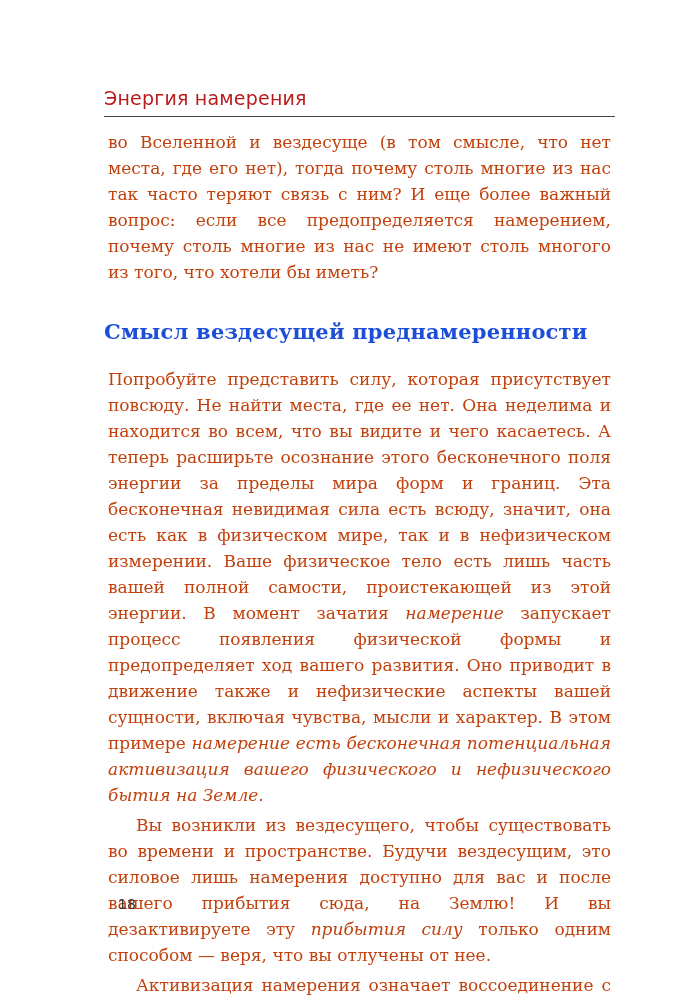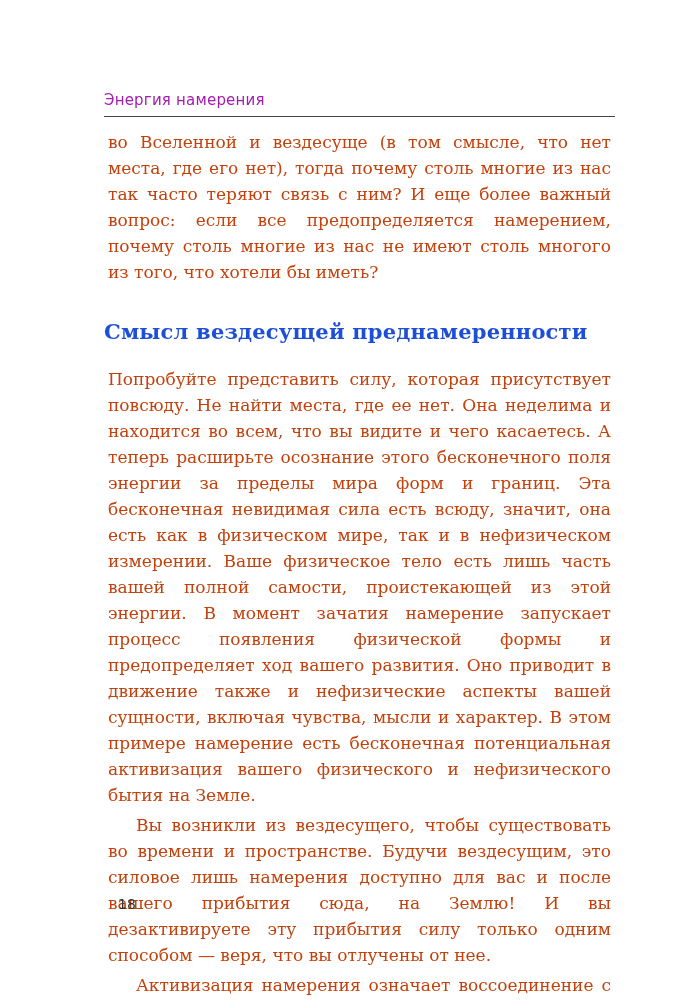--- a/index.html
+++ b/index.html
@@ -18,23 +18,23 @@
     color: #343434;
     overflow: hidden;
   }
   .running-header {
     padding-bottom: 7px;
     border-bottom: 1px solid #454545;
     margin-bottom: 12px;
   }
   .running-header-title {
     font-family: "DejaVu Sans", "Liberation Sans", sans-serif;
-    font-size: 15px;
+    font-size: 19px;
     line-height: 15px;
-    color: #a21caf;
+    color: #b91c1c;
     letter-spacing: 0.2px;
     text-align: right;
   }
   .content {
     width: 511px;
   }
   .content p {
     margin: 4px;
     font-size: 17px;
     line-height: 26px;
@@ -49,20 +49,21 @@
   .section-heading {
     font-family: "DejaVu Serif", "Liberation Serif", serif;
     font-weight: bold;
     font-size: 21px;
     line-height: 25px;
     color: #1d4ed8;
     margin: 34px 0 22px 0;
     letter-spacing: 0.2px;
   }
   .it {
+    font-style: italic;
   }
   .page-number {
     position: absolute;
     left: 118px;
     top: 896px;
     font-family: "DejaVu Sans", "Liberation Sans", sans-serif;
     font-size: 14px;
     color: #333333;
   }
 </style>

